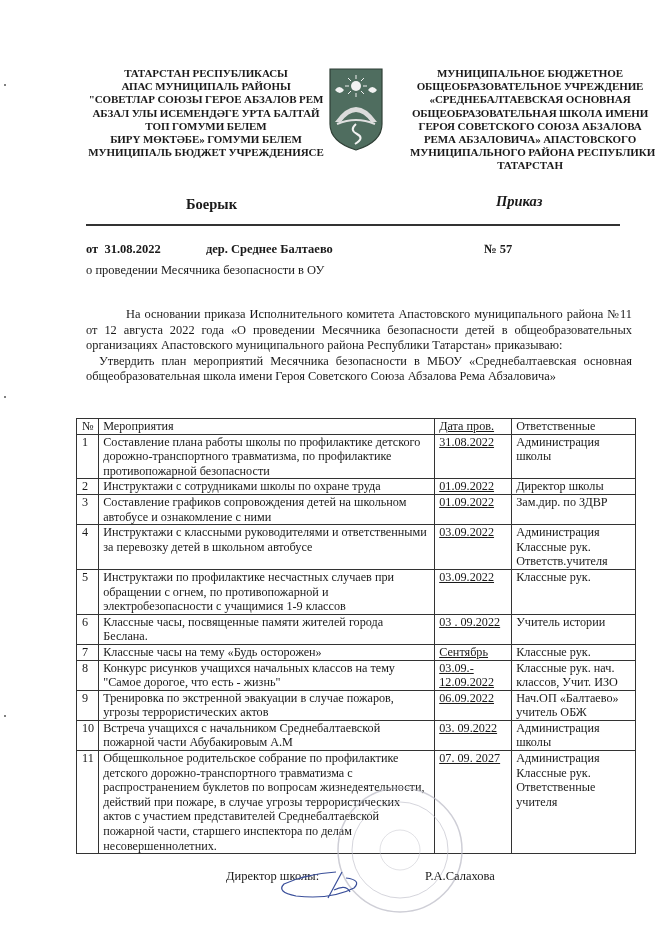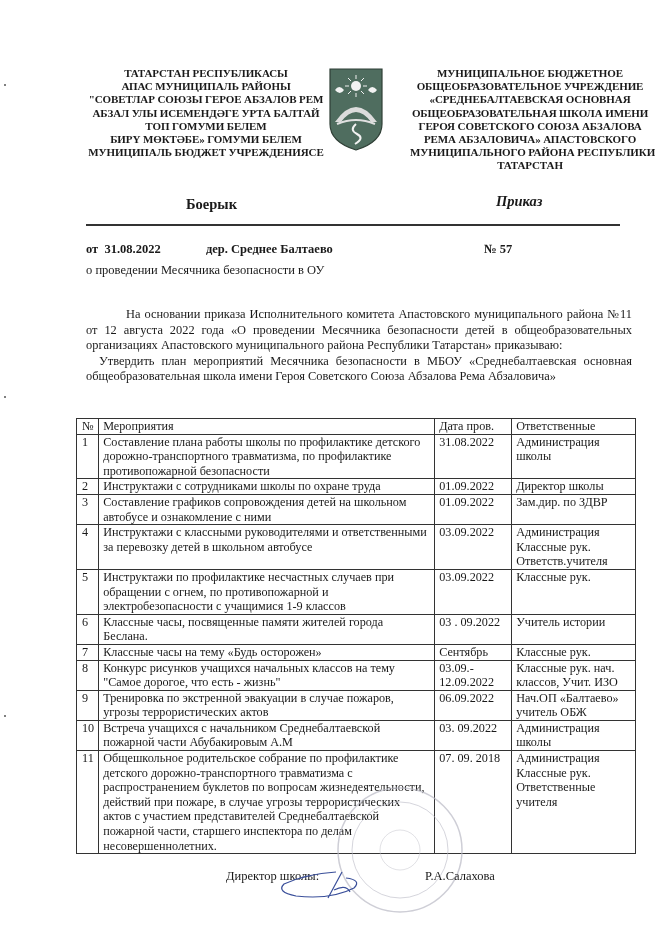--- a/index.html
+++ b/index.html
@@ -19,21 +19,21 @@
   .body-text { position:absolute; left:86px; top:307px; width:546px; font-size:12.4px;
          line-height:15.6px; text-align:justify; }
   .body-text p { margin:0; }
   .p1 { text-indent:40px; }
   .p2 { text-indent:13px; margin-top:0; }
   table.plan { position:absolute; left:76px; top:418px; width:560px; border-collapse:collapse;
          font-size:12.2px; line-height:14.6px; }
   table.plan td { border:1px solid #333; vertical-align:top; padding:0 4px; }
   table.plan td.n { width:12px; text-align:left; padding-left:5px; }
   table.plan td.ev { width:327px; }
-  table.plan td.dt { width:68px; }
+  table.plan td.dt { width:68px;text-decoration:underline; }
   table.plan td.rs { }
   .sign { position:absolute; top:869px; font-size:12.5px; }
   .signature { position:absolute; left:276px; top:868px; width:110px; height:34px; }
   .stamp { position:absolute; left:330px; top:780px; width:140px; height:140px; }
   .dot { position:absolute; width:2px; height:2px; background:#555; border-radius:1px; }
 </style>
 </head>
 <body>
 
 <div class="dot" style="left:4px;top:84px;"></div>
@@ -162,21 +162,21 @@
   </tr>
   <tr>
     <td class="n">10</td>
     <td class="ev">Встреча учащихся с начальником Среднебалтаевской пожарной части  Абубакировым  А.М</td>
     <td class="dt">03. 09.2022</td>
     <td class="rs">Администрация школы</td>
   </tr>
   <tr>
     <td class="n">11</td>
     <td class="ev">Общешкольное родительское собрание по профилактике детского дорожно-транспортного травматизма с распространением буклетов по вопросам жизнедеятельности, действий при пожаре, в случае угрозы террористических актов с участием представителей Среднебалтаевской пожарной части, старшего инспектора по делам несовершеннолетних.</td>
-    <td class="dt">07. 09. 2018</td>
+    <td class="dt">07. 09. 2027</td>
     <td class="rs">Администрация Классные рук. Ответственные учителя</td>
   </tr>
 </tbody>
   </table>
 
 <svg class="stamp" viewBox="0 0 140 140">
   <circle cx="70" cy="70" r="62" fill="none" stroke="#b9b9c4" stroke-width="1.5" opacity="0.7"></circle>
   <circle cx="70" cy="70" r="48" fill="none" stroke="#b9b9c4" stroke-width="1" opacity="0.6"></circle>
   <circle cx="70" cy="70" r="20" fill="none" stroke="#c4c4cc" stroke-width="1" opacity="0.5"></circle>
 </svg>

